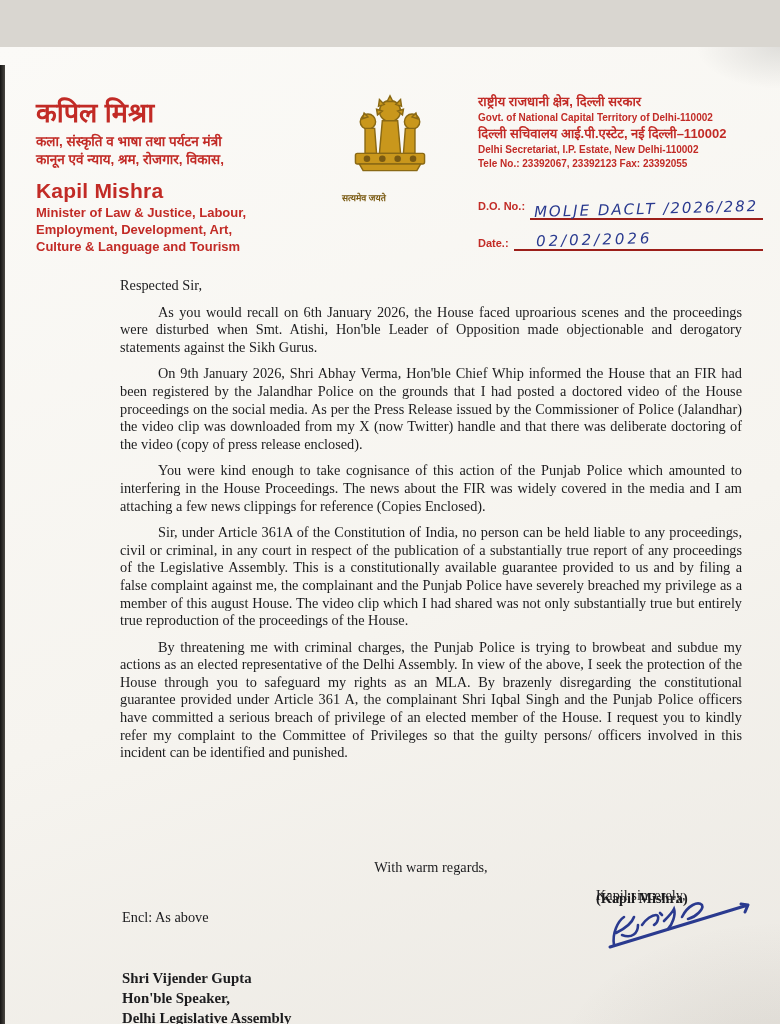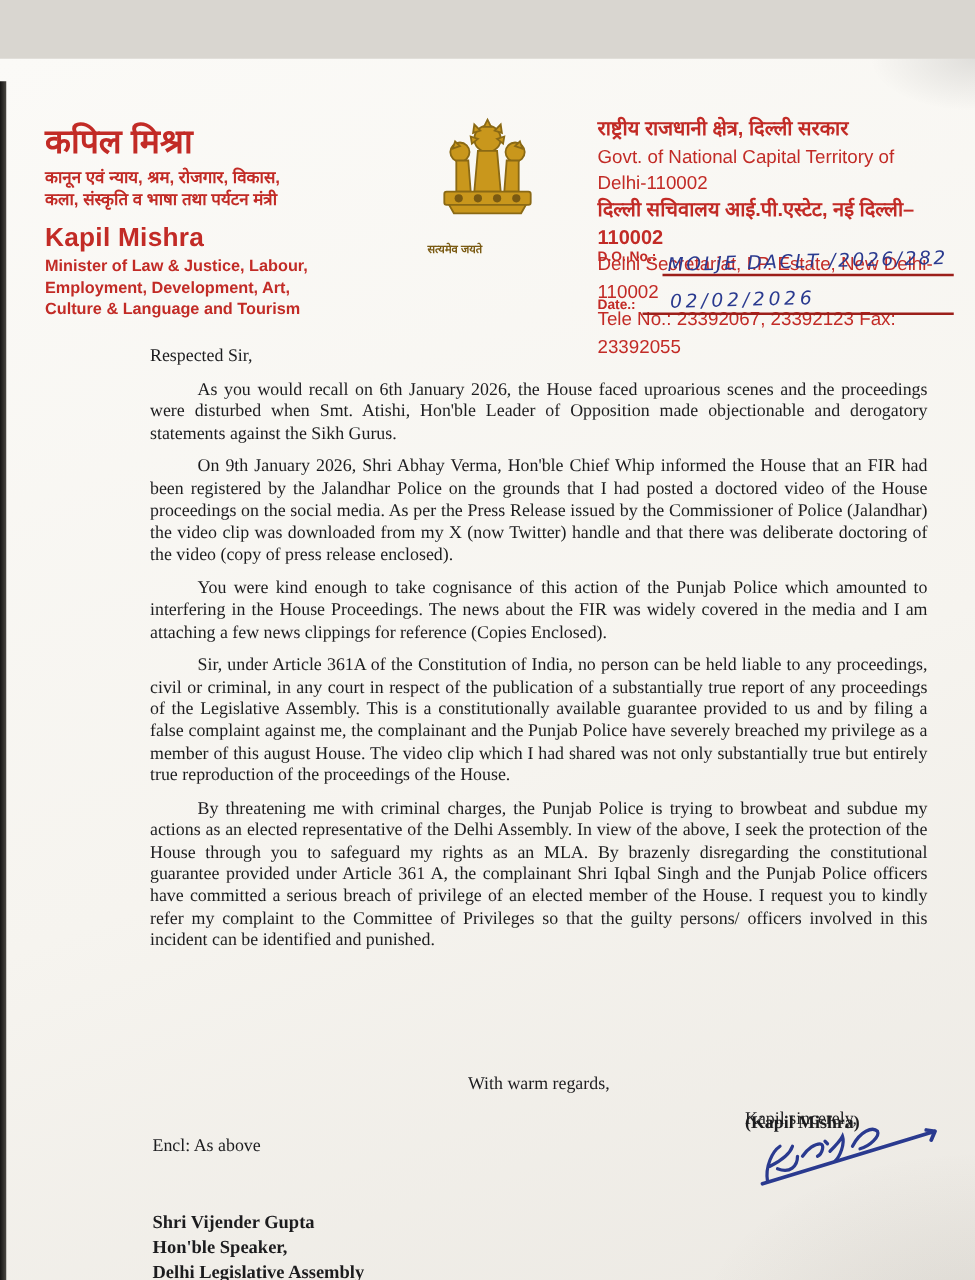--- a/index.html
+++ b/index.html
@@ -31,22 +31,22 @@
   .lh-left{position:absolute;left:36px;top:52px;width:310px;}
   .lh-left .hi-name{font-family:"Liberation Sans",sans-serif;font-weight:bold;font-size:27px;line-height:1.1;}
   .lh-left .hi-dept{font-family:"Liberation Sans",sans-serif;font-weight:bold;font-size:13.5px;line-height:1.35;margin-top:4px;}
   .lh-left .en-name{font-family:"Liberation Sans",sans-serif;font-weight:bold;font-size:21px;margin-top:10px;letter-spacing:.2px;}
   .lh-left .en-title{font-family:"Liberation Sans",sans-serif;font-weight:bold;font-size:13px;line-height:1.3;margin-top:2px;}
 
   .emblem{position:absolute;left:342px;top:43px;width:112px;text-align:left;}
   .emblem .motto{font-family:"Liberation Sans",sans-serif;font-size:9px;color:#7a5a12;font-weight:bold;margin-top:1px;}
 
   .lh-right{position:absolute;left:478px;top:46px;width:276px;}
-  .lh-right .hi{font-family:"Liberation Sans",sans-serif;font-weight:bold;font-size:16px;line-height:1.35;}
-  .lh-right .en{font-family:"Liberation Sans",sans-serif;font-weight:normal;font-size:15px;line-height:1.45;}
+  .lh-right .hi{font-family:"Liberation Sans",sans-serif;font-weight:bold;font-size:13px;line-height:1.35;}
+  .lh-right .en{font-family:"Liberation Sans",sans-serif;font-weight:bold;font-size:10px;line-height:1.45;}
 
   .do-row{position:absolute;left:478px;top:153px;width:285px;display:flex;align-items:flex-start;}
   .date-row{position:absolute;left:478px;top:184px;width:285px;display:flex;align-items:flex-end;}
   .field-label{font-family:"Liberation Sans",sans-serif;font-weight:bold;font-size:11px;color:#c22b26;white-space:nowrap;padding-bottom:2px;}
   .hand-line{flex:1;border-bottom:2px solid #9c1f1a;margin-left:5px;}
   .hand{
     font-family:"DejaVu Sans",sans-serif;font-style:italic;
     color:#2a3a8f;font-size:15px;letter-spacing:2px;white-space:nowrap;
     transform:rotate(-1.5deg);display:inline-block;padding-left:4px;
   }
@@ -75,22 +75,22 @@
 </head>
 <body>
 
 <div class="page">
   <div class="edge-left"></div>
   <div class="edge-bottom"></div>
 
   <div class="lh-left">
     <div class="hi-name red">कपिल मिश्रा</div>
     <div class="hi-dept red">
+      <div>कला, संस्कृति व भाषा तथा पर्यटन मंत्री</div>
       <div>कानून एवं न्याय, श्रम, रोजगार, विकास,</div>
-      <div>कला, संस्कृति व भाषा तथा पर्यटन मंत्री</div>
     </div>
     <div class="en-name red">Kapil Mishra</div>
     <div class="en-title red">
       <div>Minister of Law &amp; Justice, Labour,</div>
       <div>Employment, Development, Art,</div>
       <div>Culture &amp; Language and Tourism</div>
     </div>
   </div>
 
   <div class="emblem">

